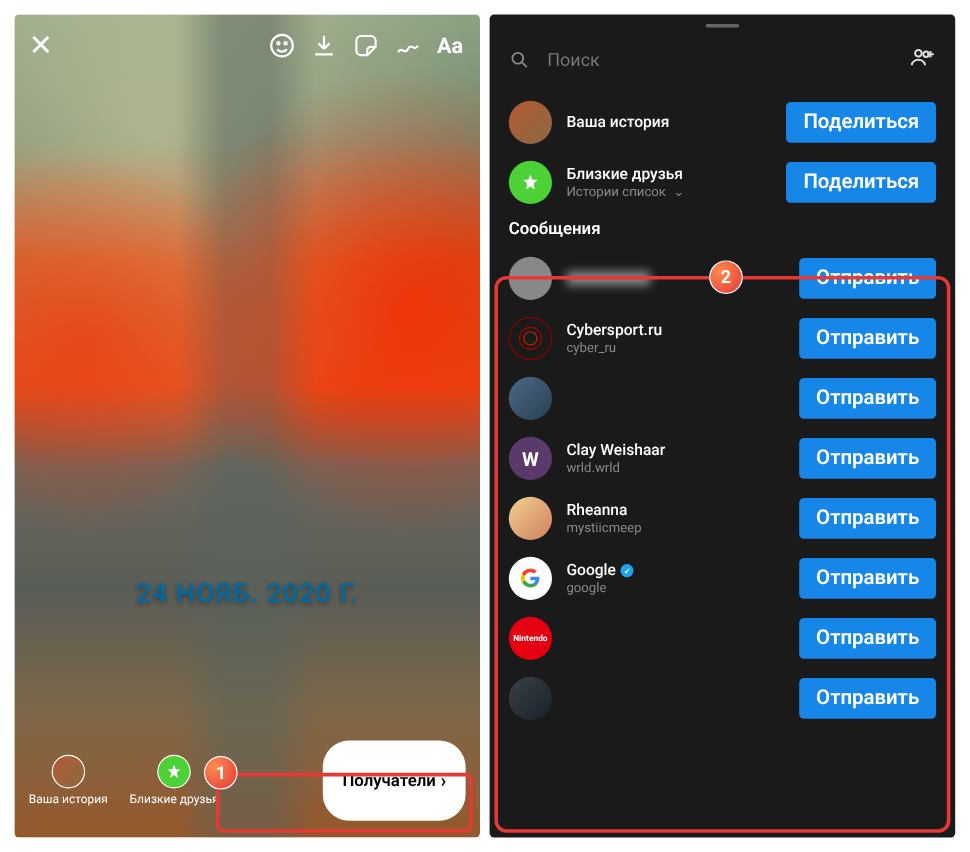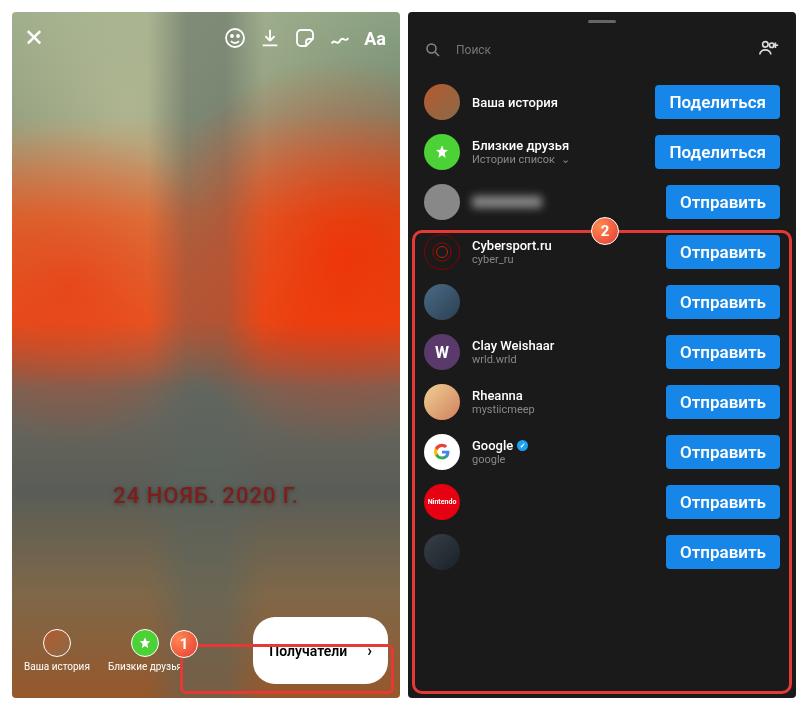--- a/index.html
+++ b/index.html
@@ -20,35 +20,35 @@
   content:""; position:absolute; inset:0;
   background:
     radial-gradient(circle at 85% 35%, rgba(210,50,20,0.7), transparent 35%),
     radial-gradient(circle at 15% 40%, rgba(200,60,30,0.6), transparent 30%),
     linear-gradient(90deg, transparent 35%, rgba(90,100,95,0.5) 45%, rgba(90,100,95,0.5) 55%, transparent 65%);
 }
 .topbar { position: absolute; top: 12px; left: 12px; right: 12px; display: flex; align-items: center; }
 .topbar .close { color: #fff; font-size: 24px; font-weight: 300; }
 .top-actions { margin-left: auto; display: flex; gap: 9px; align-items: center; }
 .top-actions .ic { width: 26px; height: 26px; display:flex; align-items:center; justify-content:center; color:#fff; }
-.date-overlay { position: absolute; left:0; right:0; bottom: 190px; text-align:center; color:#7f1d1d; font-size:22px; letter-spacing:1px; font-weight:500; text-shadow:0 1px 4px rgba(0,0,0,0.4);}
+.date-overlay { position: absolute; left:0; right:0; bottom: 190px; text-align:center; color:#0369a1; font-size:22px; letter-spacing:1px; font-weight:500; text-shadow:0 1px 4px rgba(0,0,0,0.4);}
 .bottombar { position:absolute; bottom: 14px; left:12px; right:12px; display:flex; align-items:center; gap: 18px;}
 .story-target { display:flex; flex-direction:column; align-items:center; gap:4px; color:#fff; font-size:10px;}
 .story-target .av { width:28px; height:28px; border-radius:50%; border:1.5px solid #fff;}
 .story-target.green .av { background:#4cd137; display:flex; align-items:center; justify-content:center;}
-.recipients-btn { margin-left:auto; background:#fff; color:#000; border-radius:22px; padding:24px 16px; font-size:14px; font-weight:600; display:flex; align-items:center; gap:20px;}
+.recipients-btn { margin-left:auto; background:#fff; color:#000; border-radius:22px; padding:24px 16px; font-size:14px; font-weight:600; display:flex; align-items:center; gap:4px;}
 .annot1 { position:absolute; left:168px; bottom:4px; width:214px; height:50px; border:3px solid #e53935; border-radius:6px;}
 .badge { position:absolute; width:28px; height:28px; border-radius:50%; background: radial-gradient(circle at 30% 30%, #ff8a50, #e53935); border:1.5px solid #fff; color:#fff; font-weight:700; display:flex; align-items:center; justify-content:center; font-size:15px;}
 .badge1 { left:158px; bottom:40px; }
 
 
 .handle { width:28px; height:3px; background:#666; border-radius:2px; margin:8px auto 0;}
 .searchrow { display:flex; align-items:center; padding: 14px 16px; gap:14px; color:#888;}
 .searchrow .sic { width:18px; height:18px;}
-.search-input { flex:1; background:transparent; border:none; color:#0ea5e9; font-size:12px; outline:none;}
+.search-input { flex:1; background:transparent; border:none; color:#0ea5e9; font-size:15px; outline:none;}
 .addppl { margin-left:auto; color:#eee;}
 .sect-title { color:#fff; font-size:14px; font-weight:600; padding: 6px 16px 8px;}
 .row { display:flex; align-items:center; padding: 7px 16px; gap:12px;}
 .av2 { width:36px; height:36px; border-radius:50%; flex-shrink:0; background:#444; display:flex; align-items:center; justify-content:center; overflow:hidden;}
 .rowtxt { display:flex; flex-direction:column; min-width:0;}
 .rowtxt .nm { color:#fff; font-size:13px; font-weight:500; display:flex; align-items:center; gap:4px;}
 .rowtxt .sub { color:#888; font-size:11px; display:flex; align-items:center; gap:4px;}
 .btn { margin-left:auto; background:#1687e8; color:#fff; font-size:17px; font-weight:600; padding:7px 14px; border-radius:4px; min-width:92px; text-align:center;}
 .verif { width:11px; height:11px; background:#1da1f2; border-radius:50%; display:inline-flex; align-items:center; justify-content:center;}
 .verif::after{content:"✓"; color:#fff; font-size:7px; font-weight:700;}
@@ -160,20 +160,21 @@
     <div class="rowtxt">
       <div class="nm">Близкие друзья</div>
       <div class="sub">
           <span>Истории список</span>
           <span class="chev-d"></span>
         </div>
     </div>
     <div class="btn">Поделиться</div>
   </div>
 
+  <div class="sect-title">Сообщения</div>
 
   <div id="msgs">
       <div class="row">
         <div class="av2 av-grey"></div>
         <div class="rowtxt">
           <div class="blurred"></div>
         </div>
         <div class="btn">Отправить</div>
       </div>
       <div class="row">

